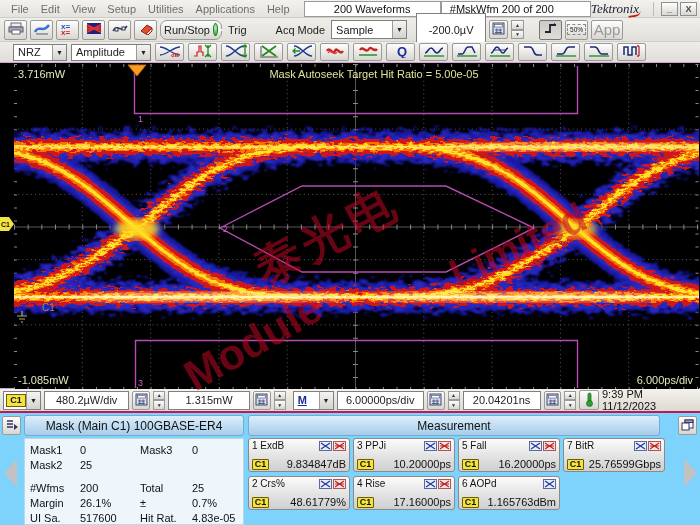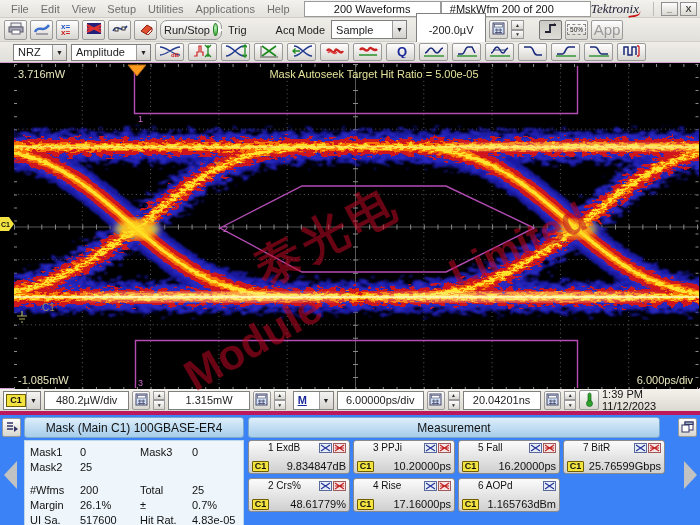--- a/index.html
+++ b/index.html
@@ -75,36 +75,36 @@
   #wm-en1 { left:188px; top:292px; font-size:43px; transform:rotate(-30deg); }
   #wm-en2 { left:452px; top:190px; font-size:41px; transform:rotate(-25deg); }
   
   #controlbar { position:absolute; left:0; top:389px; width:700px; height:22px;
     background:linear-gradient(#f4f2ec,#dcd9d1); display:flex; align-items:center;
     padding:0 3px; gap:3px; }
   #controlbar .field { height:19px; }
   #datetime { margin-left:auto; font-size:11px; padding-right:4px; color:#111; }
   
   #bottom { position:absolute; left:0; top:411px; width:700px; height:114px;
-    background:#3b82f6; border-top:4px solid #be185d; }
+    background:#7dd3fc; border-top:2px solid #be185d; }
   .panel-header { position:absolute; height:21px; background:linear-gradient(#ddeefb,#a6cdea);
     border:1px solid #79a9cd; border-radius:3px; display:flex; align-items:center;
     justify-content:center; font-size:12px; color:#111; }
   #mask-header { left:24px; top:2px; width:220px; }
   #meas-header { left:248px; top:2px; width:412px; }
   #mask-stats { position:absolute; left:24px; top:25px; width:220px; height:87px;
     background:#eef6fc; border:1px solid #bcd6ea; padding:3px 0 0 5px; }
   .stat-row { display:grid; grid-template-columns:50px 60px 52px 1fr; height:15px;
     align-items:center; font-size:11px; color:#111; }
   .stat-row.gap { margin-top:8px; }
   #badges { position:absolute; left:248px; top:25px; display:grid;
     grid-template-columns:repeat(4,102px); grid-auto-rows:34px; gap:4px 3px; }
   .badge { background:linear-gradient(#fbfbfb,#cfcfcf); border:1px solid #8a8a8a;
     border-radius:3px; padding:1px 3px; display:flex; flex-direction:column; justify-content:space-between; }
-  .badge-top { display:flex; align-items:center; font-size:10px; color:#111;margin-left:16px; }
+  .badge-top { display:flex; align-items:center; font-size:10px; color:#111; }
   .badge-top .bname { flex:1; white-space:nowrap; }
   .badge-top svg { margin-left:1px; }
   .badge-bottom { display:flex; align-items:center; justify-content:space-between; }
   .badge .chip { width:17px; height:11px; border-radius:1px; }
   .bval { font-size:11px; color:#111; white-space:nowrap; }
   .navtri { position:absolute; width:0; height:0; border-top:14px solid transparent;
     border-bottom:14px solid transparent; top:46px; }
   #nav-left { left:4px; border-right:13px solid #c2c2c2; }
   #nav-right { left:684px; border-left:13px solid #c2c2c2; }
   .corner-btn { position:absolute; width:19px; height:19px; top:3px; }
@@ -510,21 +510,21 @@
     <div class="spin">
         <div>▲</div>
         <div>▼</div>
       </div>
     <div class="btn" style="width:21px">
       <span><svg width="11" height="15">
             <rect x="4" y="1" width="3" height="9" rx="1.5" fill="#2ea32e" stroke="#156015" stroke-width="0.7"></rect>
             <circle cx="5.5" cy="11.5" r="3" fill="#2ea32e" stroke="#156015" stroke-width="0.7"></circle>
           </svg></span>
     </div>
-    <span id="datetime">1:39 PM 11/12/2023</span>
+    <span id="datetime">9:39 PM 11/12/2023</span>
   </div>
 
   <div id="bottom">
     <div class="btn corner-btn" id="btn-list">
       <span><svg width="13" height="13">
             <path d="M2 3 h6 M2 6 h6 M2 9 h6" stroke="#336" stroke-width="1.3"></path>
             <path d="M9 6 l4 3 -4 3z" fill="#336"></path>
           </svg></span>
     </div>
 

